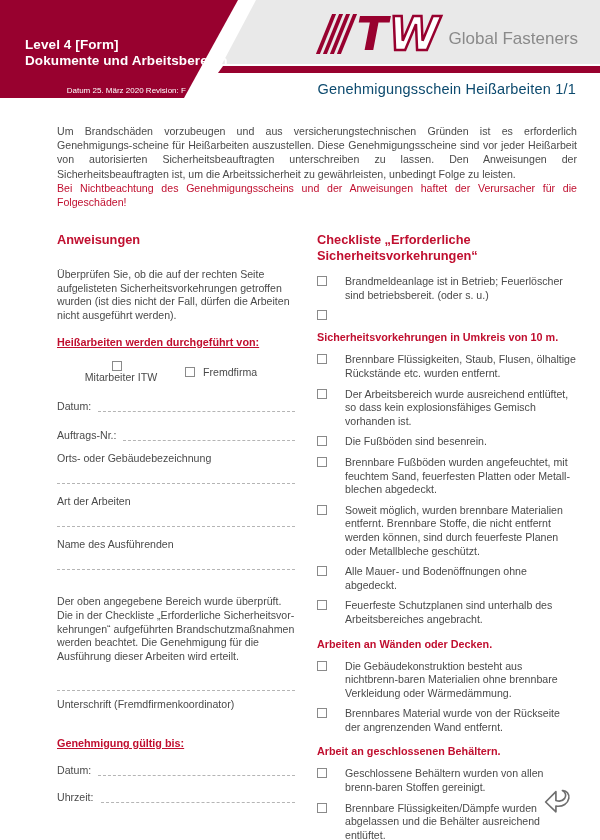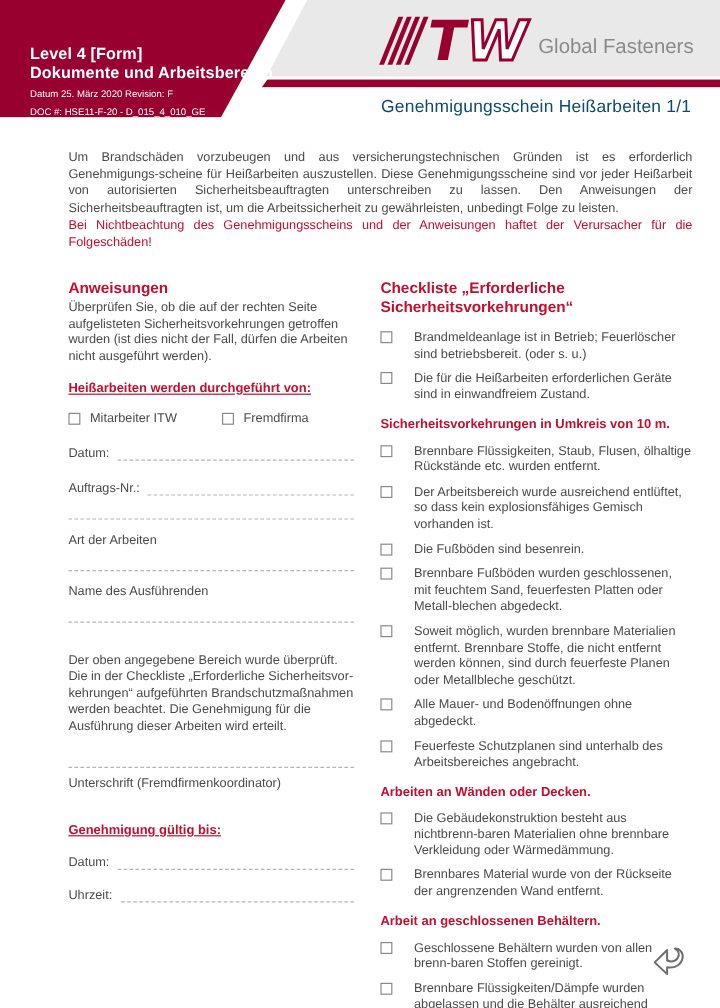--- a/index.html
+++ b/index.html
@@ -18,21 +18,21 @@
   .gray-band {
     position:absolute; top:0; left:0; width:600px; height:64px; background:#E9E9E9;
     clip-path:polygon(256px 0, 600px 0, 600px 64px, 222px 64px);
   }
   .maroon-bar {
     position:absolute; top:66px; left:218px; width:382px; height:7px; background:#98012F;
     clip-path:polygon(5px 0, 100% 0, 100% 100%, 0 100%);
   }
   .hdr-left { position:absolute; top:37px; left:25px; color:#fff; }
   .hdr-left .big { font-size:13.5px; line-height:16px; font-weight:bold; letter-spacing:.1px; }
-  .hdr-left .small { font-size:8px; line-height:10px; margin-top:5px; }
+  .hdr-left .small { font-size:8px; line-height:10px; margin-top:17px;text-align:center; }
   .logo { position:absolute; top:8px; right:22px; display:flex; align-items:center; height:52px; }
   .stripes { display:flex; gap:3px; margin-right:7px; height:40px; align-items:stretch; }
   .stripes i { display:block; width:4px; background:#98012F; transform:skewX(-22deg); }
   .logo-t, .logo-w {
     font-family:"DejaVu Sans", sans-serif; font-style:italic; font-weight:bold;
     font-size:46px; line-height:46px; color:#98012F;
   }
   .logo-w { color:#fff; -webkit-text-stroke:2.5px #98012F; margin-left:1px; }
   .logo-tag { font-size:17px; color:#8a8a8a; margin-left:9px; margin-top:10px; }
   .doc-title {
@@ -52,25 +52,25 @@
   .red-sub { font-size:10.8px; font-weight:bold; color:#C00F2F; }
   .red-sub.u { text-decoration:underline; }
   p.body { font-size:10.6px; line-height:13.8px; color:#4a4a4a; }
 
   .cb {
     display:inline-block; width:10px; height:10px; border:1.2px solid #8a8a8a;
     background:#fff; flex:none;
   }
 
   
-  .col-left h2.sec { margin-bottom:2px; }
+  .col-left h2.sec { margin-bottom:20px; }
   .opts-head { margin-top:13px; }
   .opt-row { display:flex; margin-top:13px; font-size:10.6px; }
   .opt { display:flex; align-items:center; }
-  .opt:first-child { width:128px; }
+  .opt:first-child { width:128px;flex-direction:column; }
   .opt .cb { margin-right:8px; }
   .field-row { display:flex; align-items:flex-end; margin-top:13px; font-size:10.6px; height:16px; }
   .field-row .lbl { flex:none; }
   .fill-line { flex:1 1 auto; border-bottom:1px dashed #b5b5b5; margin-left:7px; height:13px; }
   .lbl-above { font-size:10.6px; margin-top:11px; }
   .line-below { border-bottom:1px dashed #b5b5b5; margin-top:19px; }
   .approval { margin-top:25px; }
   .sig-line { border-bottom:1px dashed #b5b5b5; margin-top:26px; }
   .sig-lbl { font-size:10.6px; margin-top:7px; }
   .valid-head { margin-top:27px; }
@@ -146,20 +146,21 @@
         <div class="field-row">
           <span class="lbl">Datum:</span>
           <span class="fill-line"></span>
         </div>
 
         <div class="field-row">
           <span class="lbl">Auftrags-Nr.:</span>
           <span class="fill-line"></span>
         </div>
 
+        <div class="lbl-above">Orts- oder Gebäudebezeichnung</div>
         <div class="line-below"></div>
 
         <div class="lbl-above">Art der Arbeiten</div>
         <div class="line-below"></div>
 
         <div class="lbl-above">Name des Ausführenden</div>
         <div class="line-below"></div>
 
         <p class="body approval">Der oben angegebene Bereich wurde überprüft. Die in der Checkliste „Erforderliche Sicherheitsvor-kehrungen“ aufgeführten Brandschutzmaßnahmen werden beachtet. Die Genehmigung für die Ausführung dieser Arbeiten wird erteilt.</p>
 
@@ -181,39 +182,38 @@
 
       <div class="col-right">
         <h2 class="sec">Checkliste „Erforderliche Sicherheitsvorkehrungen“</h2>
 
         <div class="chk-item">
           <span class="cb"></span>
           <span class="chk-text">Brandmeldeanlage ist in Betrieb; Feuerlöscher sind betriebsbereit. (oder s. u.)</span>
         </div>
         <div class="chk-item">
           <span class="cb"></span>
-          <span class="chk-text">Die für die Heißarbeiten erforderlichen Geräte sind in einwandfreiem Zustand.</span>
         </div>
 
         <div class="red-sub grp-sub">Sicherheitsvorkehrungen in Umkreis von 10 m.</div>
         <div class="chk-item">
           <span class="cb"></span>
           <span class="chk-text">Brennbare Flüssigkeiten, Staub, Flusen, ölhaltige Rückstände etc. wurden entfernt.</span>
         </div>
         <div class="chk-item">
           <span class="cb"></span>
           <span class="chk-text">Der Arbeitsbereich wurde ausreichend entlüftet, so dass kein explosionsfähiges Gemisch vorhanden ist.</span>
         </div>
         <div class="chk-item">
           <span class="cb"></span>
           <span class="chk-text">Die Fußböden sind besenrein.</span>
         </div>
         <div class="chk-item">
           <span class="cb"></span>
-          <span class="chk-text">Brennbare Fußböden wurden geschlossenen, mit feuchtem Sand, feuerfesten Platten oder Metall-blechen abgedeckt.</span>
+          <span class="chk-text">Brennbare Fußböden wurden angefeuchtet, mit feuchtem Sand, feuerfesten Platten oder Metall-blechen abgedeckt.</span>
         </div>
         <div class="chk-item">
           <span class="cb"></span>
           <span class="chk-text">Soweit möglich, wurden brennbare Materialien entfernt. Brennbare Stoffe, die nicht entfernt werden können, sind durch feuerfeste Planen oder Metallbleche geschützt.</span>
         </div>
         <div class="chk-item">
           <span class="cb"></span>
           <span class="chk-text">Alle Mauer- und Bodenöffnungen ohne abgedeckt.</span>
         </div>
         <div class="chk-item">

